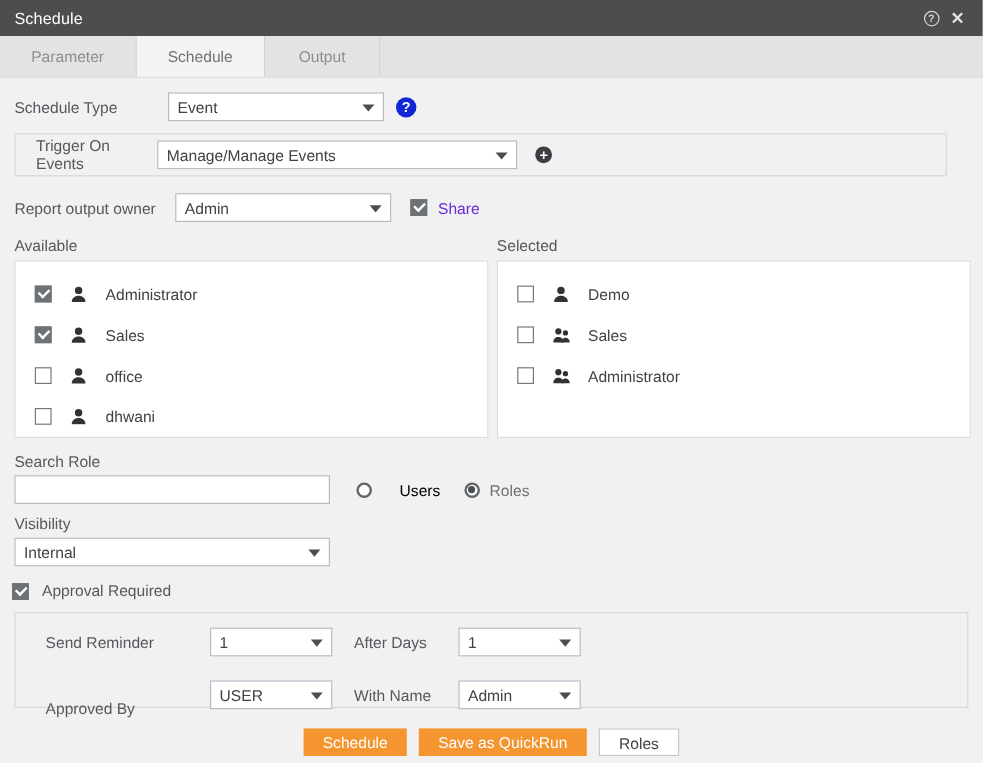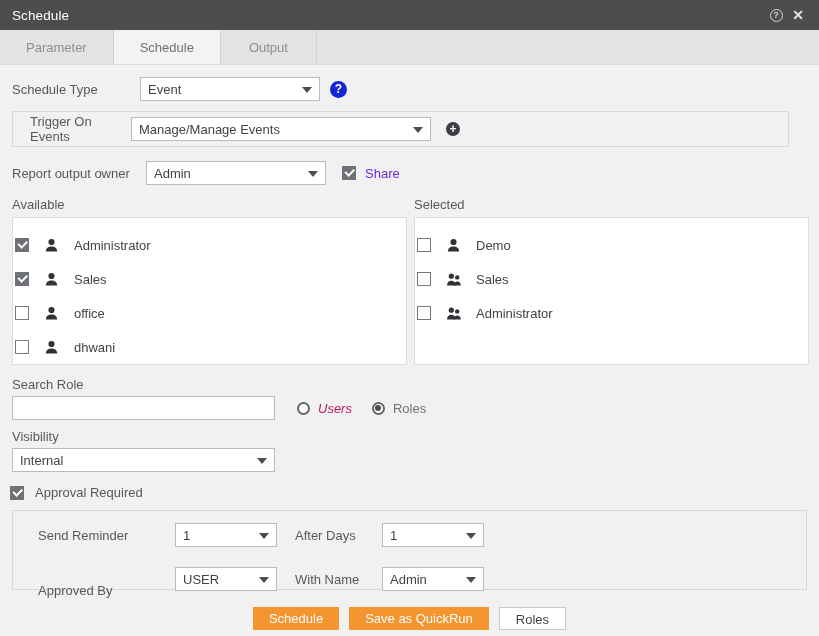--- a/index.html
+++ b/index.html
@@ -210,21 +210,21 @@
     background: #ffffff;
     border: 1px solid #dcdcdc;
     height: 148px;
     padding: 10px 0 0 0;
     overflow: hidden;
   }
   .list-item {
     display: flex;
     align-items: center;
     height: 34px;
-    padding: 0 0 0 2px;
+    padding: 0 0 0 16px;
     gap: 16px;
     cursor: pointer;
   }
   .list-item .name {
     font-size: 13px;
     color: #3f4347;
   }
   .user-ico { width: 13px; height: 14px; flex: none; }
   .section-label {
     font-size: 13px;
@@ -407,21 +407,21 @@
         </div>
       </div>
     </div>
   </div>
 
   <div style="padding:12px 0 0 12px;">
     <div class="field-label">Search Role</div>
     <div class="row" style="margin-top:4px;">
       <input class="textinput" style="width: 263px;" value="" placeholder="">
       <span class="radio" style="margin-left:22px;"></span>
-      <span class="field-label" style="margin-left:8px;color:#be185d;font-style:italic;">Users</span>
+      <span class="field-label" style="margin-left:23px;color:#000000;">Users</span>
       <span class="radio on" style="margin-left:20px;"></span>
       <span class="field-label" style="margin-left:8px;color:#6e7276;">Roles</span>
     </div>
   </div>
 
   <div style="padding:9px 0 0 12px;">
     <div class="field-label">Visibility</div>
     <div class="select" style="width:263px;margin-top:4px;">
       <span>Internal</span>
       <span class="caret"></span>

